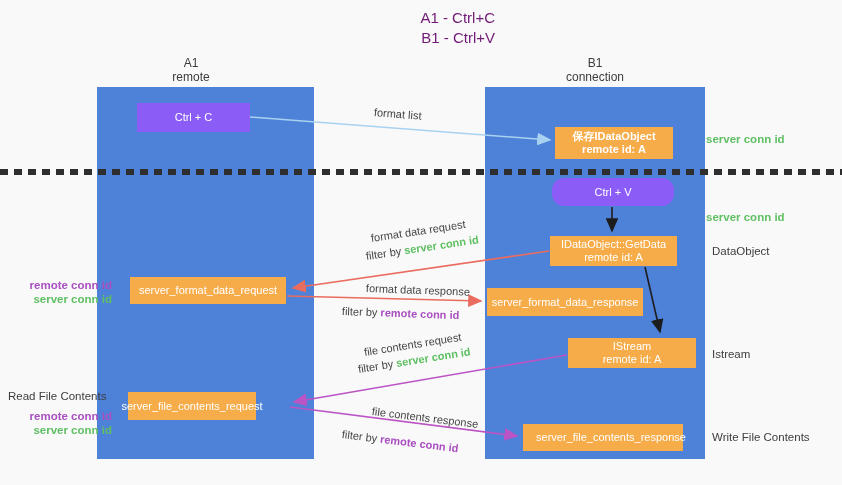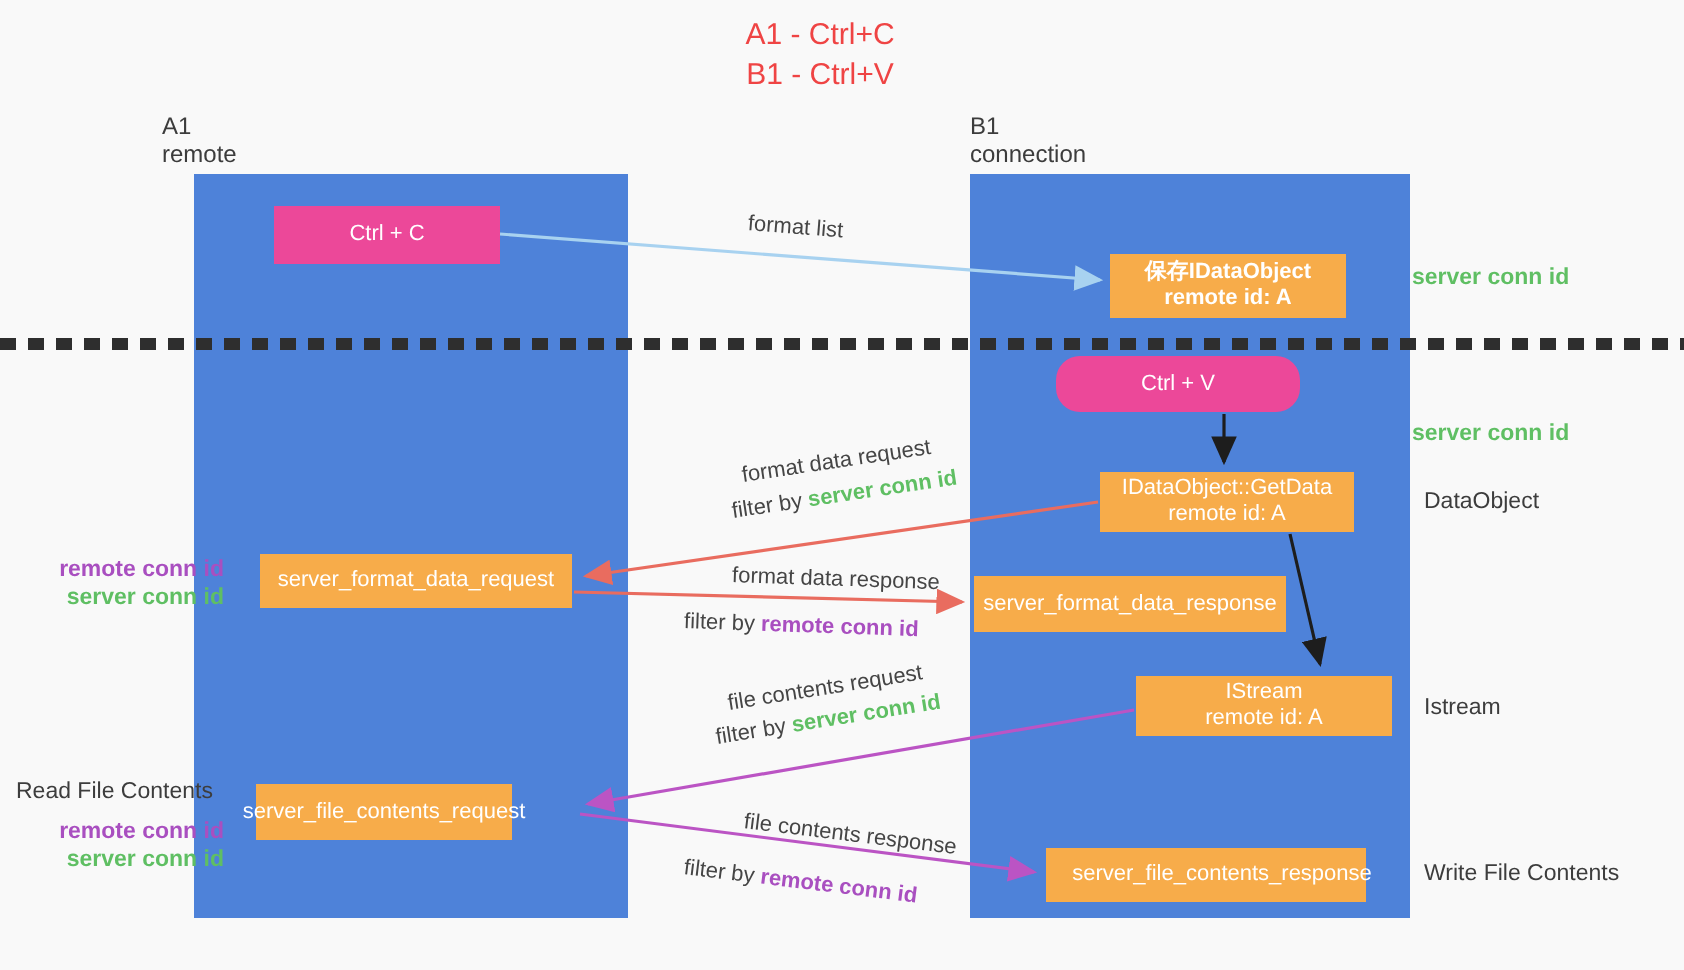--- a/index.html
+++ b/index.html
@@ -10,26 +10,27 @@
     width: 842px;
     height: 485px;
     background: #f9f9f9;
     overflow: hidden;
     color: #3c3c3c;
   }
   .abs { position: absolute; }
 
   .title-block {
     top: 8px; left: 325px; width: 170px;
-    text-align: center;
-    font-size: 15px; line-height: 20px; color: #ef4444;
+    text-align: right;
+    font-size: 15px; line-height: 20px; color: #701a75;
   }
 
   .col-header {
     top: 56px; width: 220px;
+    text-align: center;
     font-size: 12px; line-height: 14px; color: #3c3c3c;
   }
   .col-header.left { left: 81px; }
   .col-header.right { left: 485px; }
 
   .lifeline {
     top: 87px; width: 220px; height: 372px;
     background: #4e82d9;
   }
   .lifeline.left { left: 97px; width: 217px; }
@@ -39,26 +40,26 @@
     top: 169px; left: 0; width: 842px; height: 6px;
     background: repeating-linear-gradient(to right, #2e2e2e 0 8px, transparent 8px 14px);
   }
 
   .node {
     display: flex; flex-direction: column;
     align-items: center; justify-content: center;
     color: #ffffff; font-size: 11px; line-height: 13px;
     text-align: center; white-space: nowrap;
   }
-  .node.green { background: #ec4899; }
+  .node.green { background: #8b5cf6; }
   .node.orange { background: #f7ac4a; }
 
   .n-ctrl-c   { left: 137px; top: 103px; width: 113px; height: 29px; }
   .n-save     { left: 555px; top: 127px; width: 118px; height: 32px; font-weight: bold; }
-  .n-ctrl-v   { left: 528px; top: 178px; width: 122px; height: 28px; border-radius: 12px; }
+  .n-ctrl-v   { left: 552px; top: 178px; width: 122px; height: 28px; border-radius: 12px; }
   .n-getdata  { left: 550px; top: 236px; width: 127px; height: 30px; align-items: center; }
   .n-freq     { left: 130px; top: 277px; width: 156px; height: 27px; }
   .n-fresp    { left: 487px; top: 288px; width: 156px; height: 28px; }
   .n-istream  { left: 568px; top: 338px; width: 128px; height: 30px; }
   .n-cfreq    { left: 128px; top: 392px; width: 128px; height: 28px; }
   .n-cfresp   { left: 523px; top: 424px; width: 160px; height: 27px; padding-left: 16px; }
 
   .flow-label {
     font-size: 11px; color: #454545; white-space: nowrap;
     transform-origin: left center;

